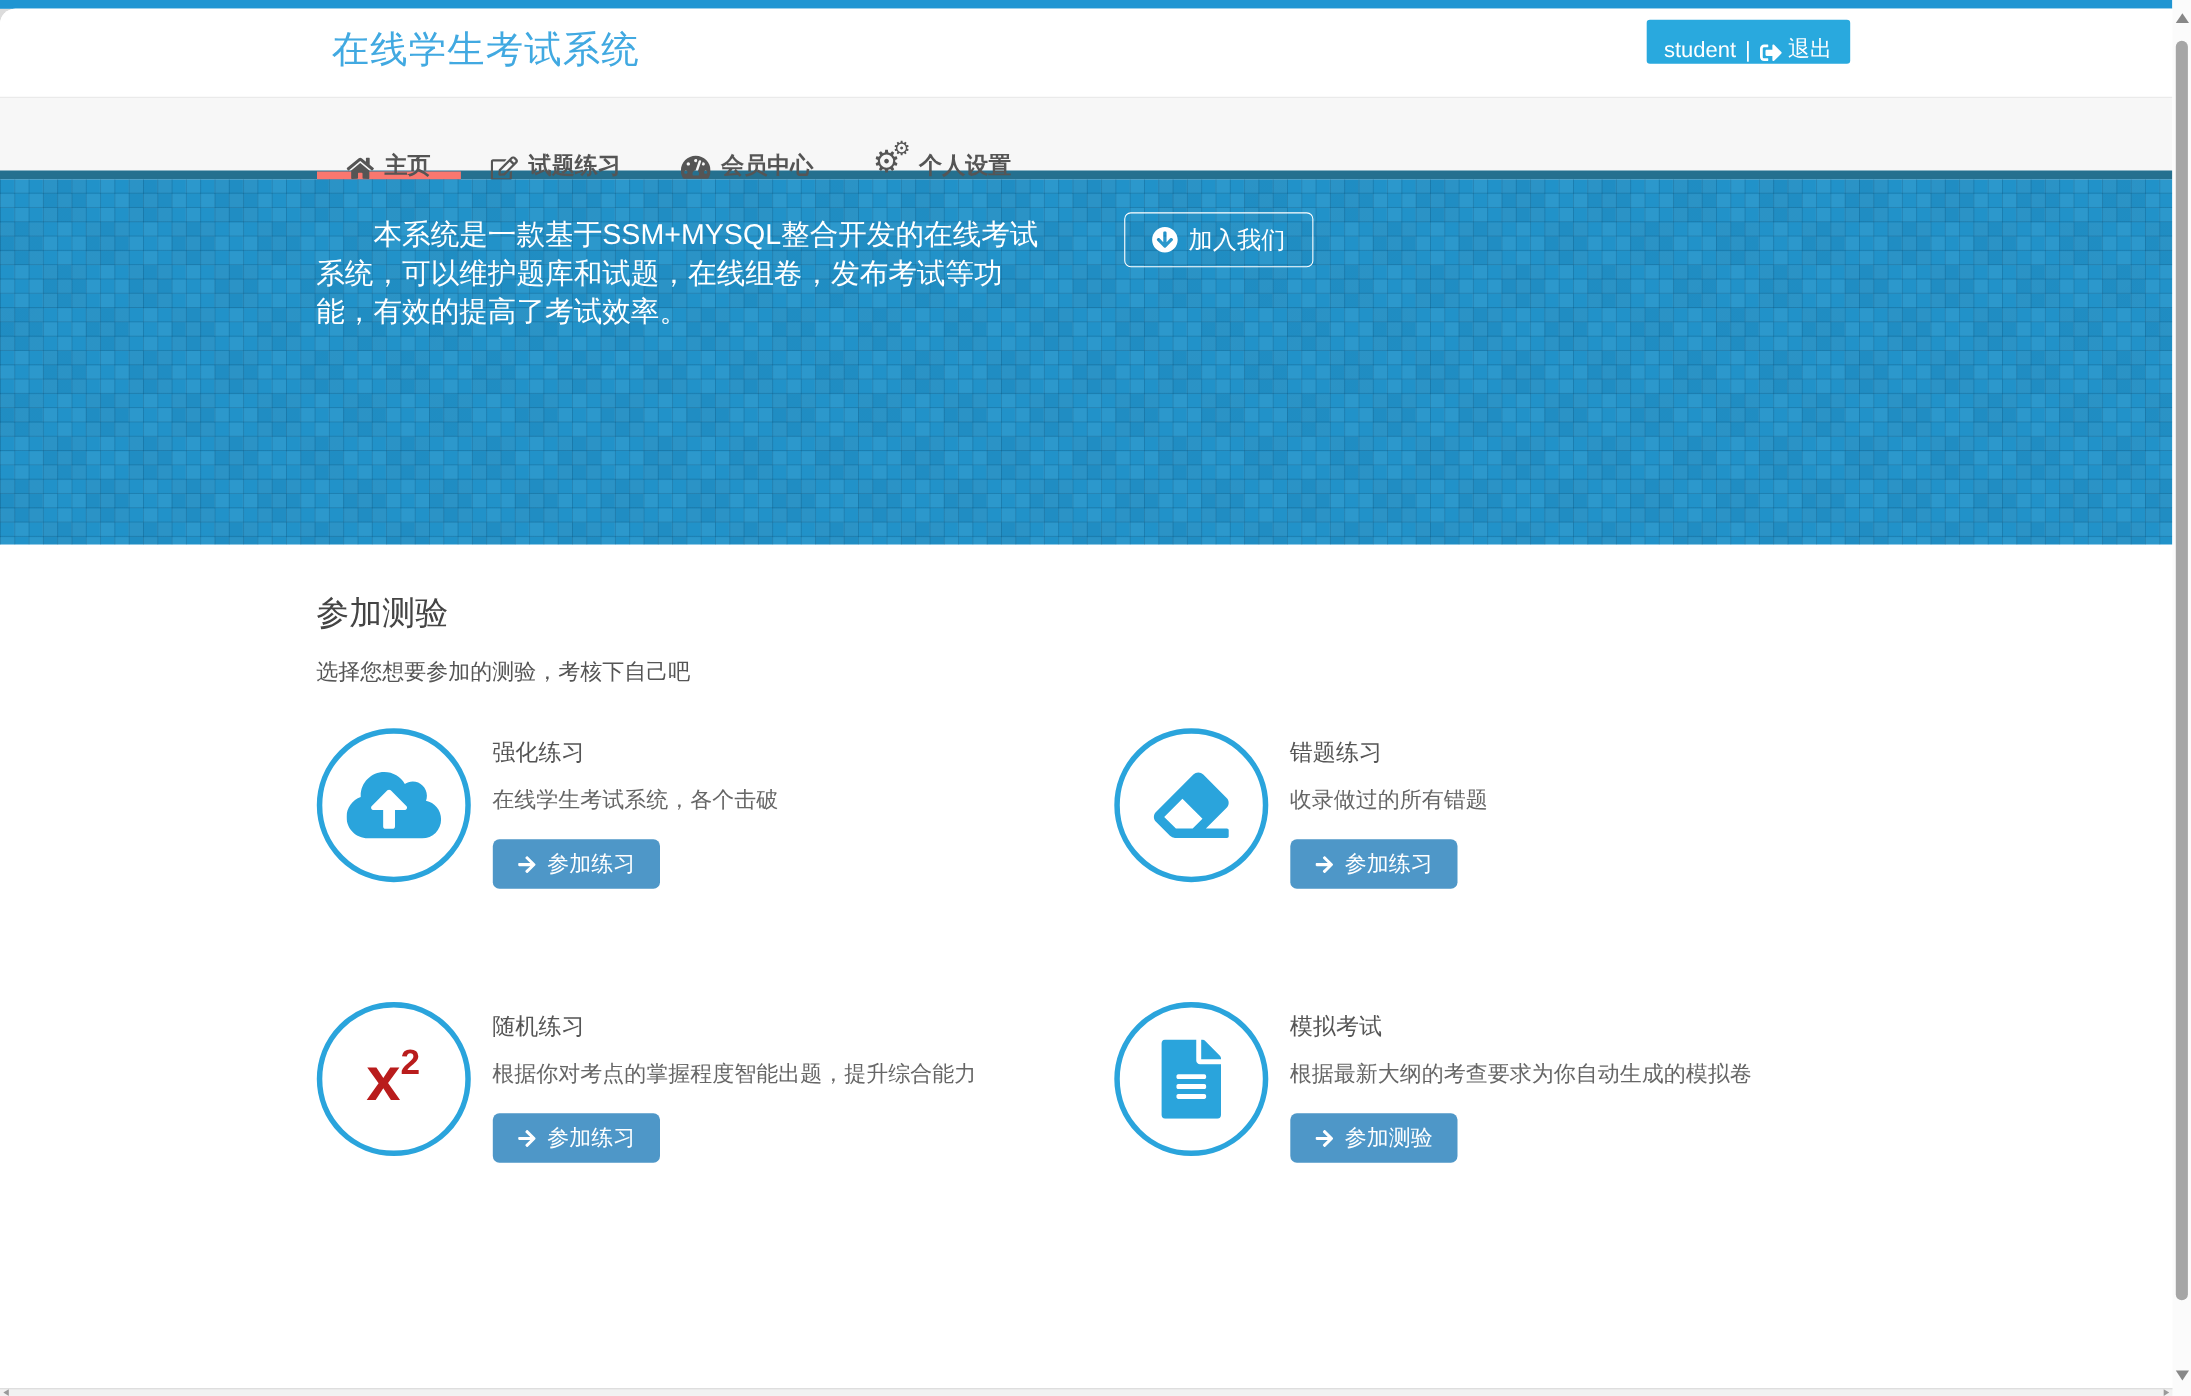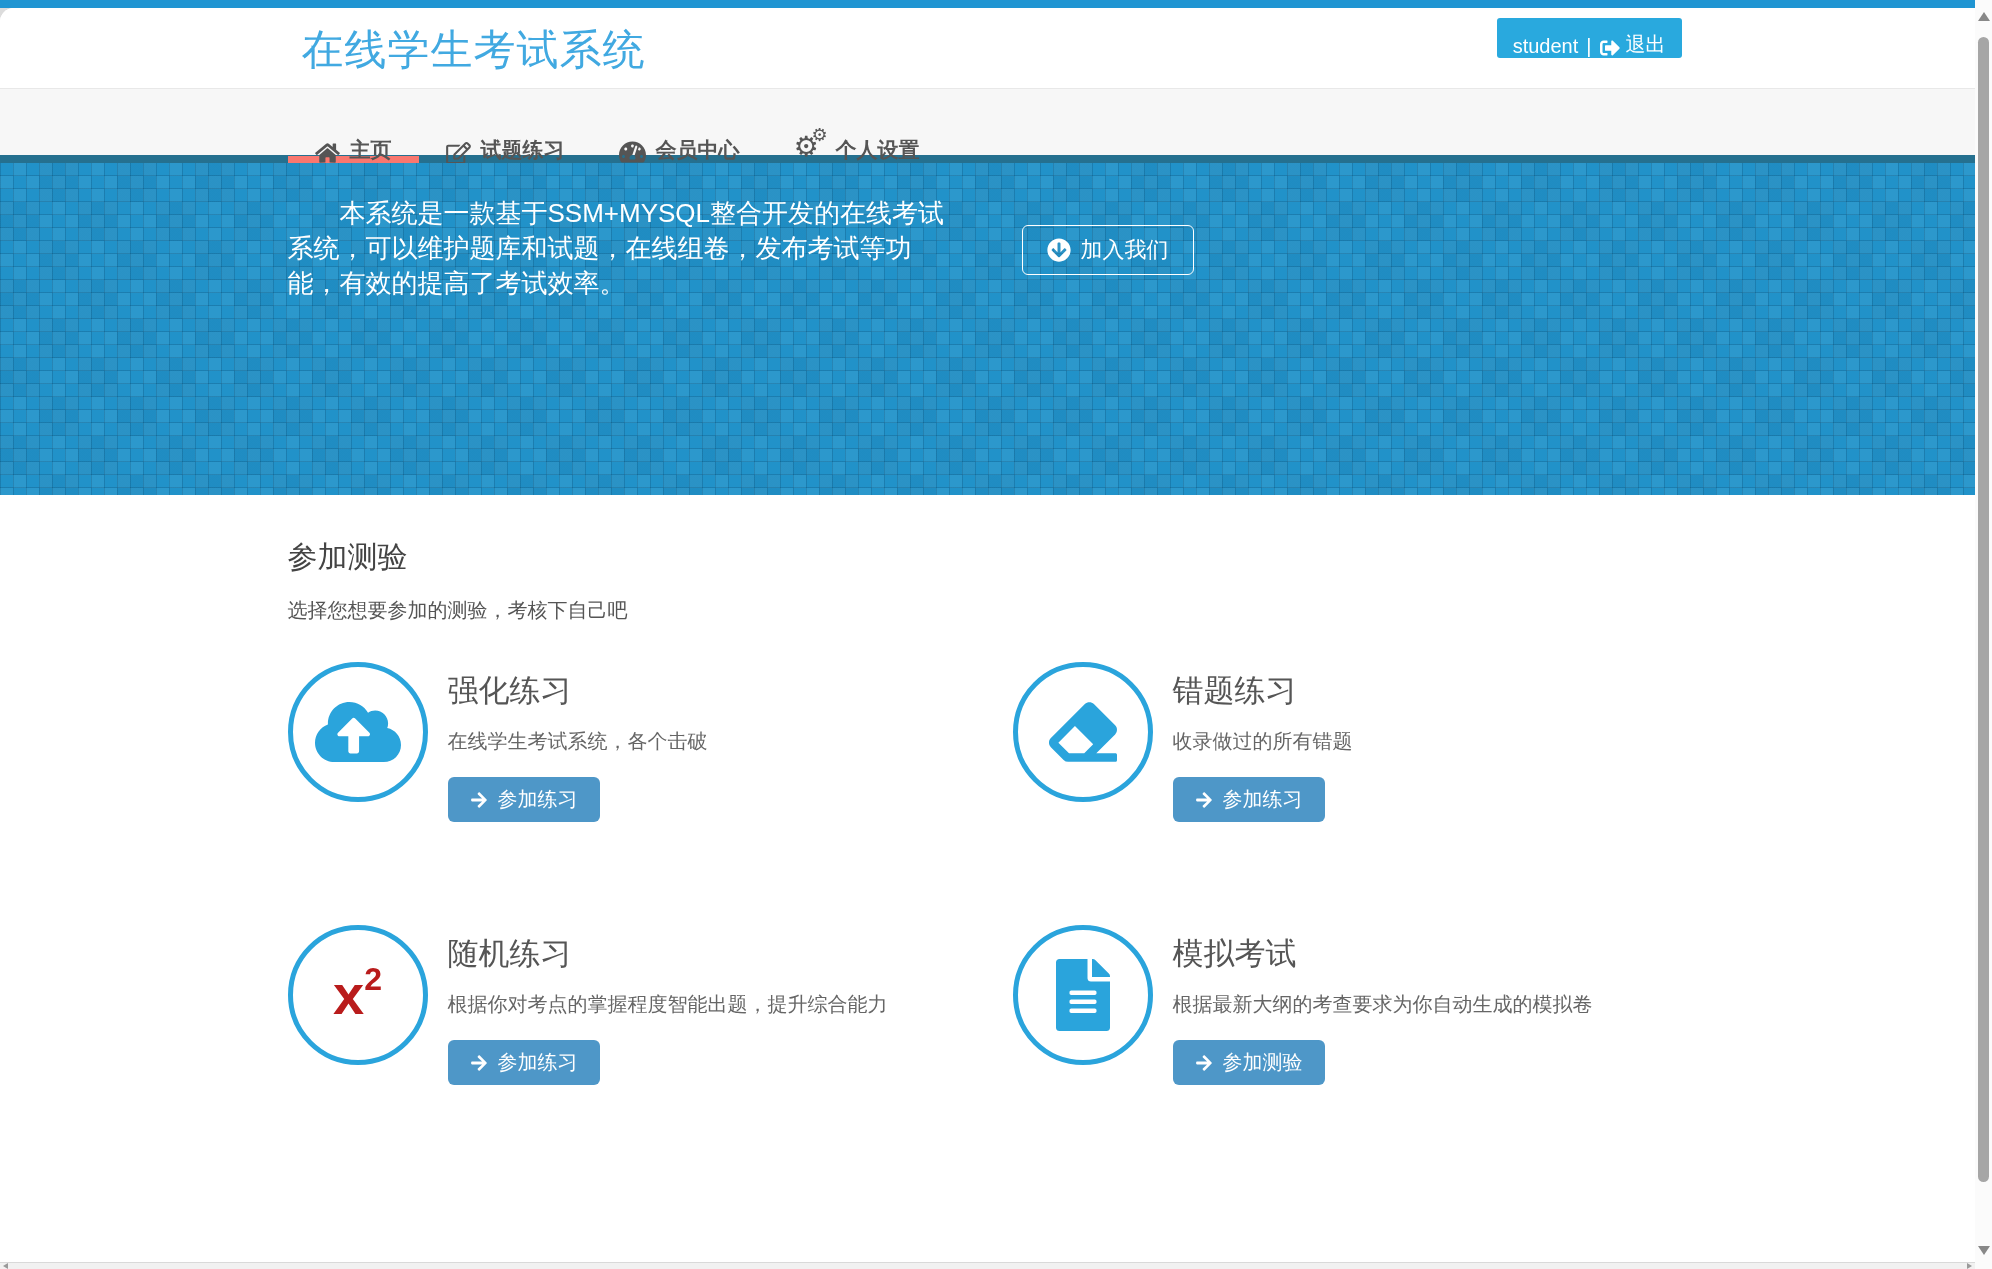--- a/index.html
+++ b/index.html
@@ -8,21 +8,21 @@
   .viewport { position:absolute; left:0; top:0; width:1975px; height:1262px; background:#fff; overflow:hidden; }
 
   
   .topbar { position:absolute; left:0; top:0; width:1975px; height:8px; background:#2095d2; }
   .corner-bg { position:absolute; left:0; top:8px; width:18px; height:18px; background:#dcdcdc; }
 
   
   .page-body { position:absolute; left:0; top:8px; width:1975px; height:1254px; background:#fff; border-top-left-radius:14px; }
   .container { width:1400px; margin:0 auto; position:relative; }
   .header { height:80px; background:#fff; border-top-left-radius:14px; }
-  .site-title { position:absolute; left:14px; top:14px; font-size:42px; font-weight:400; color:#41a9e1; letter-spacing:1px; }
+  .site-title { position:absolute; left:14px; top:14px; font-size:34px; font-weight:400; color:#41a9e1; letter-spacing:1px; }
   .logout-btn { position:absolute; right:6px; top:10px; height:40px; background:#29a9de; color:#fff;
                 font-size:20px; display:flex; align-items:flex-end; padding:0 16px; border-radius:3px; cursor:pointer; }
   .logout-btn .sep { margin:0 8px; }
   .logout-btn svg { margin-right:6px; }
 
   
   .navbar { height:75px; background:#f7f7f7; border-top:1px solid #e8e8e8; border-bottom:8px solid #25708f; }
   .nav-list { display:flex; height:75px; align-items:stretch; }
   .nav-item { display:flex; align-items:flex-end; padding:0 27px; color:#555; font-size:21px; font-weight:700;
               text-decoration:none; cursor:pointer; }
@@ -36,35 +36,35 @@
   .hero { height:332px; position:relative;
     background-color:#2192c9;
     background-image:
       repeating-conic-gradient(rgba(255,255,255,0.05) 0% 25%, rgba(255,255,255,0) 0% 50%),
       repeating-conic-gradient(rgba(10,60,95,0.06) 0% 25%, rgba(0,0,0,0) 0% 50%),
       repeating-linear-gradient(90deg, rgba(13,74,110,0.28) 0 1px, transparent 1px 13px),
       repeating-linear-gradient(0deg, rgba(13,74,110,0.28) 0 1px, transparent 1px 13px);
     background-size: 26px 26px, 78px 78px, 13px 13px, 13px 13px; }
   .hero-inner { display:flex; align-items:flex-start; }
   .hero-text { width:662px; margin-top:33px; color:#fff; font-size:26px; line-height:35px; text-indent:2em; }
-  .join-btn { margin-left:72px; margin-top:62px; height:50px; padding:0 24px; background:transparent;
+  .join-btn { margin-left:72px; margin-top:30px; height:50px; padding:0 24px; background:transparent;
               border:1px solid #fff; border-radius:6px; color:#fff; font-size:22px; display:flex;
               align-items:center; cursor:pointer; font-family:inherit; }
   .join-btn svg { margin-right:10px; }
 
   
   .main { padding-top:42px; background:#fff; }
   .section-title { font-size:30px; font-weight:400; color:#444; }
   .section-subtitle { margin-top:19px; font-size:20px; color:#555; }
   .cards { margin-top:38px; display:grid; grid-template-columns:725px 725px; row-gap:103px; }
   .card { display:flex; align-items:flex-start; }
   .card-circle { width:140px; height:140px; border:5px solid #2aa4dc; border-radius:50%;
                  display:flex; align-items:center; justify-content:center; flex:0 0 140px; }
   .card-body { margin-left:20px; }
-  .card-title { font-size:31px; font-weight:400; color:#555; margin-top:8px; }
+  .card-title { font-size:21px; font-weight:400; color:#555; margin-top:8px; }
   .card-desc { margin-top:16px; font-size:20px; color:#666; }
   .card-btn { margin-top:22px; height:45px; padding:0 22px; background:#4e97c8; border:none; border-radius:6px;
               color:#fff; font-size:20px; display:flex; align-items:center; cursor:pointer; font-family:Liberation Sans, sans-serif; }
   .card-btn svg { margin-right:10px; }
   .icon-xsq { font-size:56px; font-weight:800; color:#b91c1c; line-height:1; }
   .icon-xsq sup { font-size:32px; font-weight:800; position:relative; top:-4px; }
 
   
   .v-scrollbar { position:absolute; right:0; top:0; width:17px; height:1269px; background:#fbfbfb; }
   .v-scrollbar .arrow-up { position:absolute; top:12px; left:3px; width:0; height:0;

